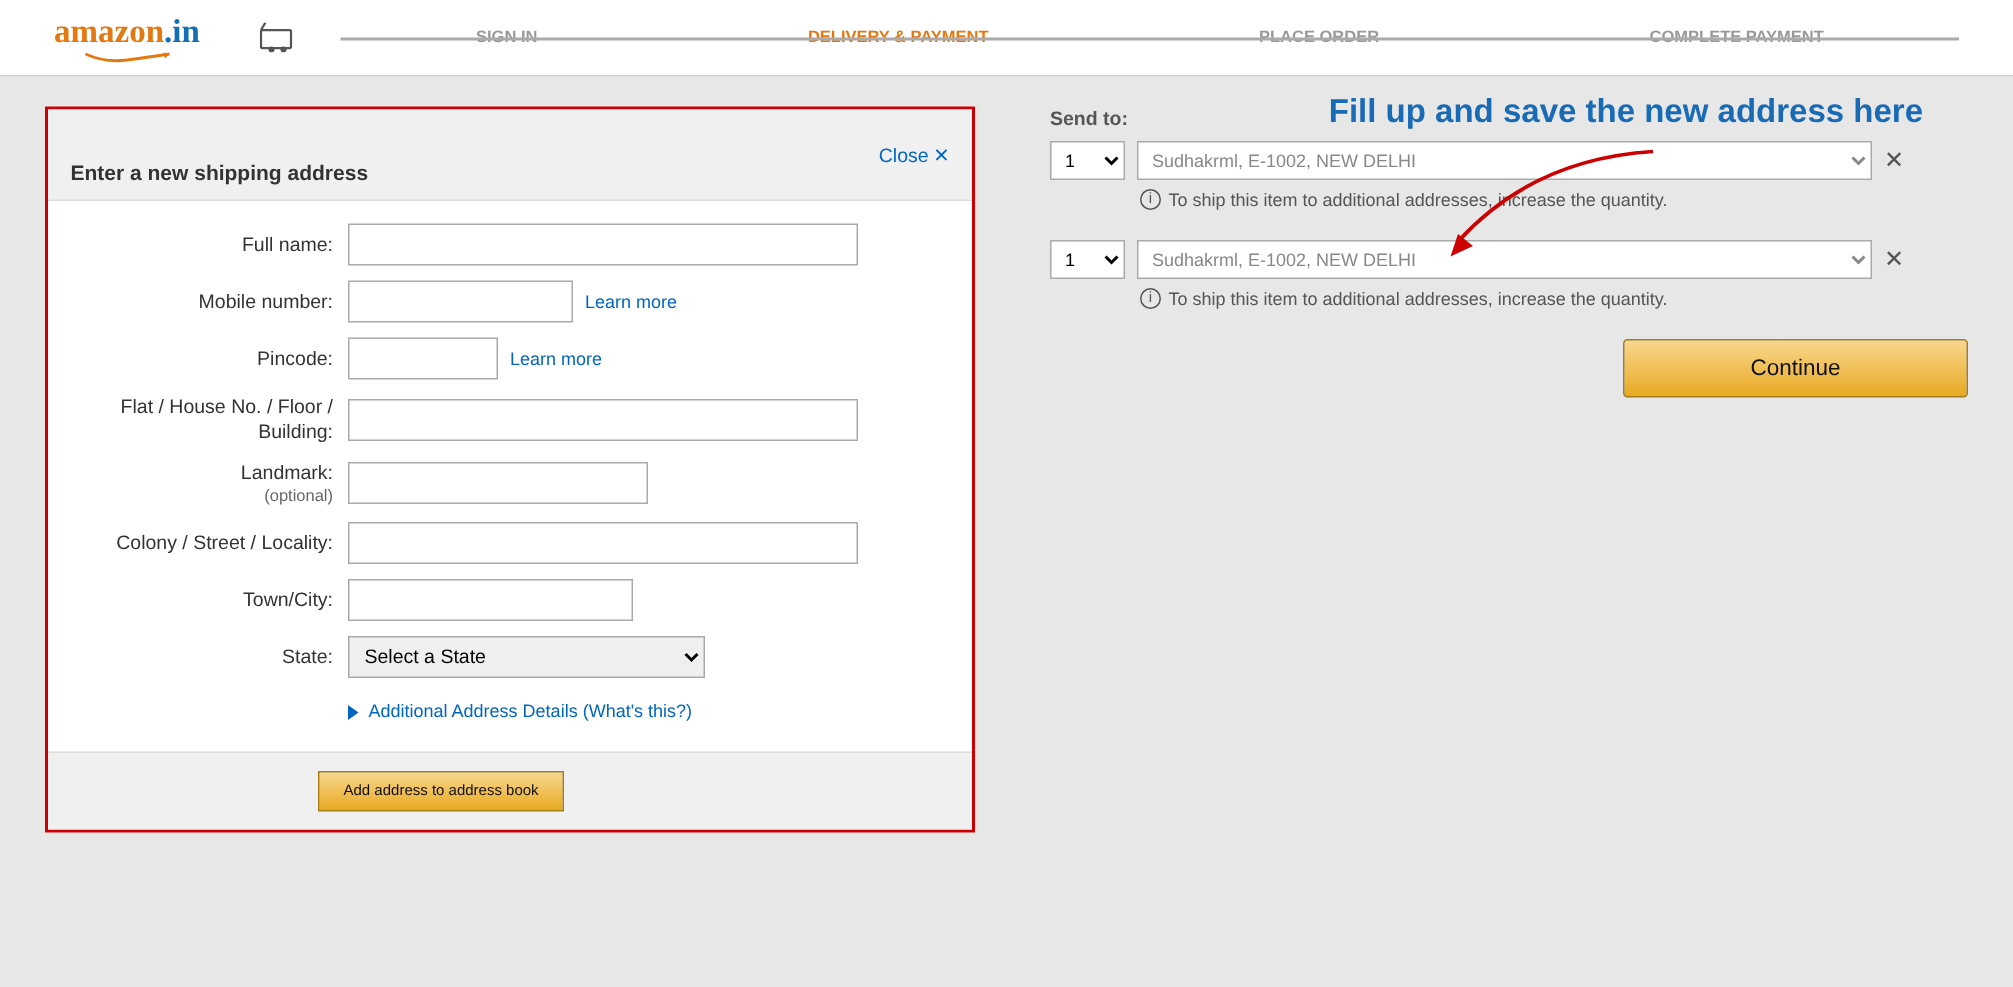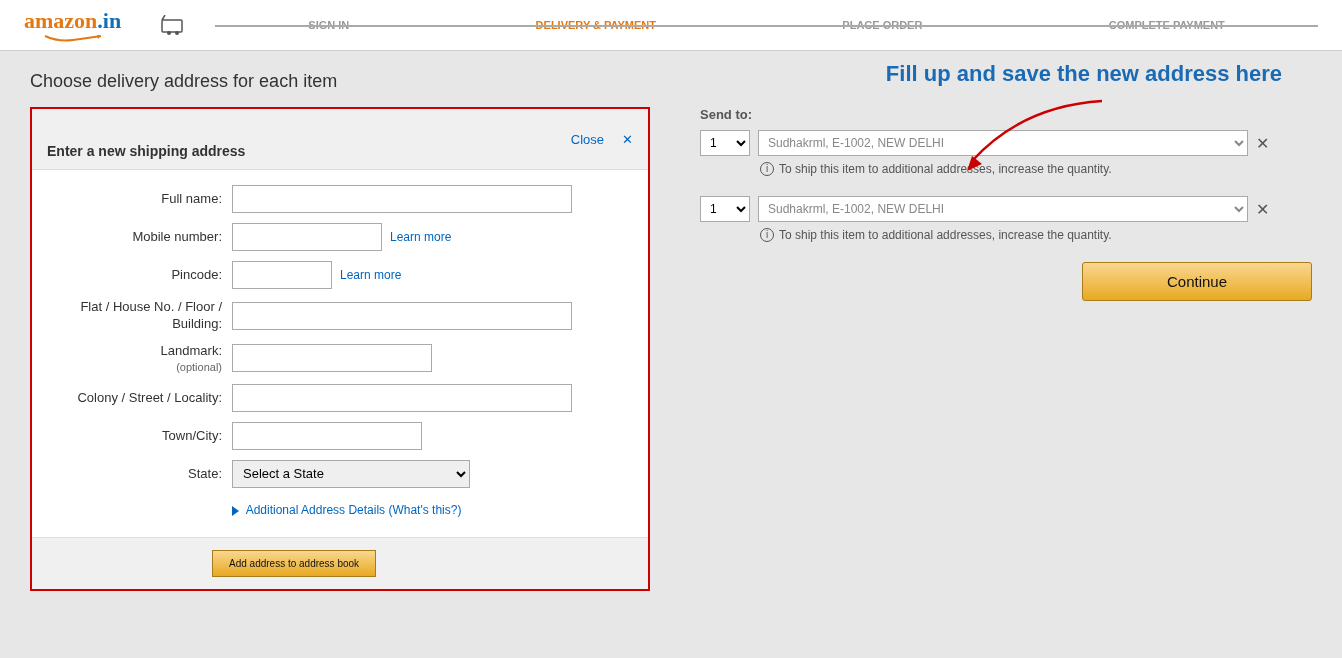--- a/index.html
+++ b/index.html
@@ -8,21 +8,21 @@
       font-size: 13px;
       background: #e7e7e7;
       min-height: 658px;
       width: 1342px;
     }
 
     
     .header {
       background: white;
       border-bottom: 1px solid #ccc;
-      padding: 8px 24px;
+      padding: 8px 36px;
       display: flex;
       align-items: center;
       gap: 30px;
     }
     .logo {
       display: flex;
       flex-direction: column;
       align-items: center;
     }
     .logo-text {
@@ -110,21 +110,21 @@
       color: #333;
       margin-top: 24px;
     }
     .close-btn {
       color: #0066c0;
       cursor: pointer;
       font-size: 13px;
       text-decoration: none;
       display: flex;
       align-items: center;
-      gap: 18px;
+      gap: 3px;
       background: none;
       border: none;
     }
     .form-body {
       padding: 15px 20px;
     }
     .form-row {
       display: flex;
       align-items: center;
       margin-bottom: 10px;
@@ -347,21 +347,20 @@
 
   <div class="annotation">Fill up and save the new address here</div>
 
   <div class="arrow-container">
     <svg width="200" height="80" viewBox="0 0 200 80">
       <path d="M180 5 Q100 10 50 65" stroke="#cc0000" stroke-width="2.5" fill="none"></path>
       <polygon points="45,75 50,60 60,68" fill="#cc0000"></polygon>
     </svg>
   </div>
 
-  <div class="page-title">Choose delivery address for each item</div>
 
   <div class="content-area">
 
     <div class="form-dialog">
       <div class="form-header">
         <span class="form-header-title">Enter a new shipping address</span>
         <button class="close-btn">
           <span>Close</span>
           <span>✕</span>
         </button>

